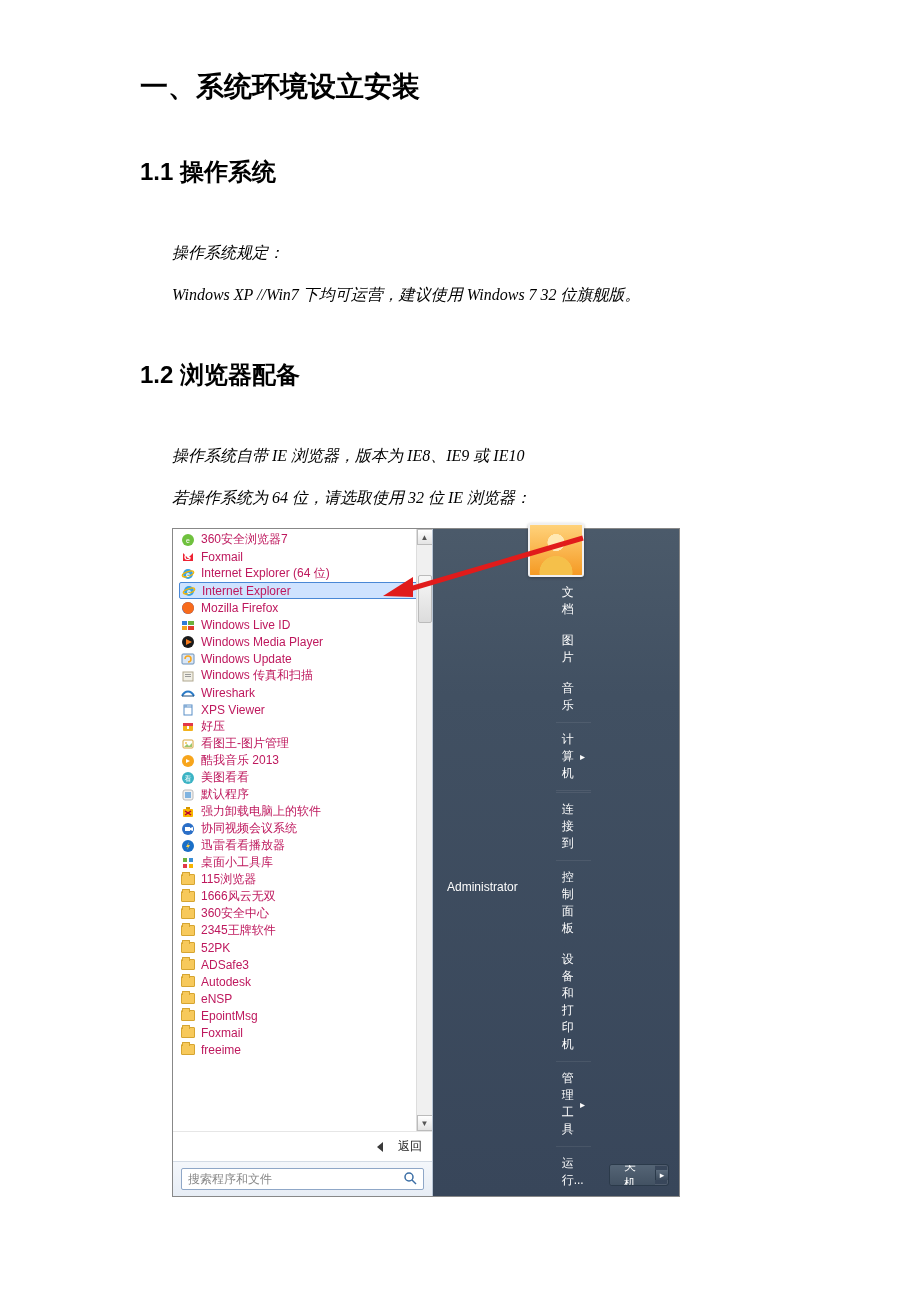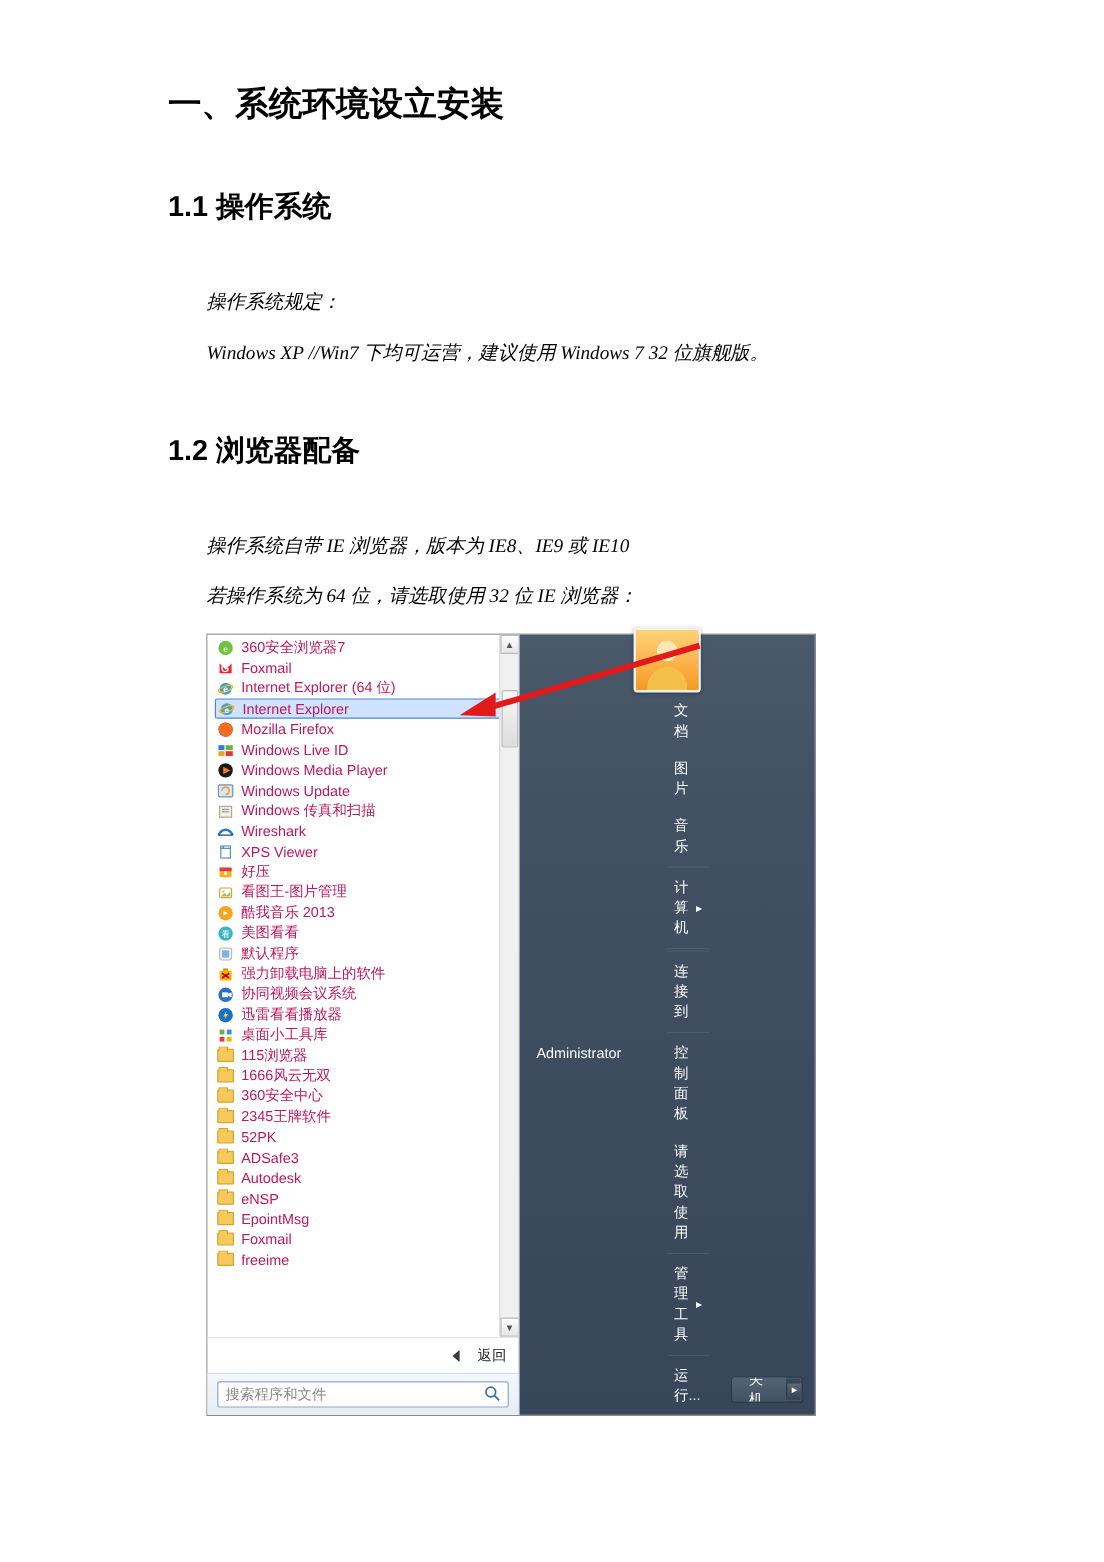--- a/index.html
+++ b/index.html
@@ -529,21 +529,21 @@
           <div class="sm-rsep"></div>
           <div class="sm-rsep"></div>
           <div class="sm-ritem">
             <span>连接到</span>
           </div>
           <div class="sm-rsep"></div>
           <div class="sm-ritem">
             <span>控制面板</span>
           </div>
           <div class="sm-ritem">
-            <span>请选取使用</span>
+            <span>设备和打印机</span>
           </div>
           <div class="sm-rsep"></div>
           <div class="sm-ritem">
             <span>管理工具</span>
             <span style="font-size: 10px;">▸</span>
           </div>
           <div class="sm-rsep"></div>
           <div class="sm-ritem">
             <span>运行...</span>
           </div>

